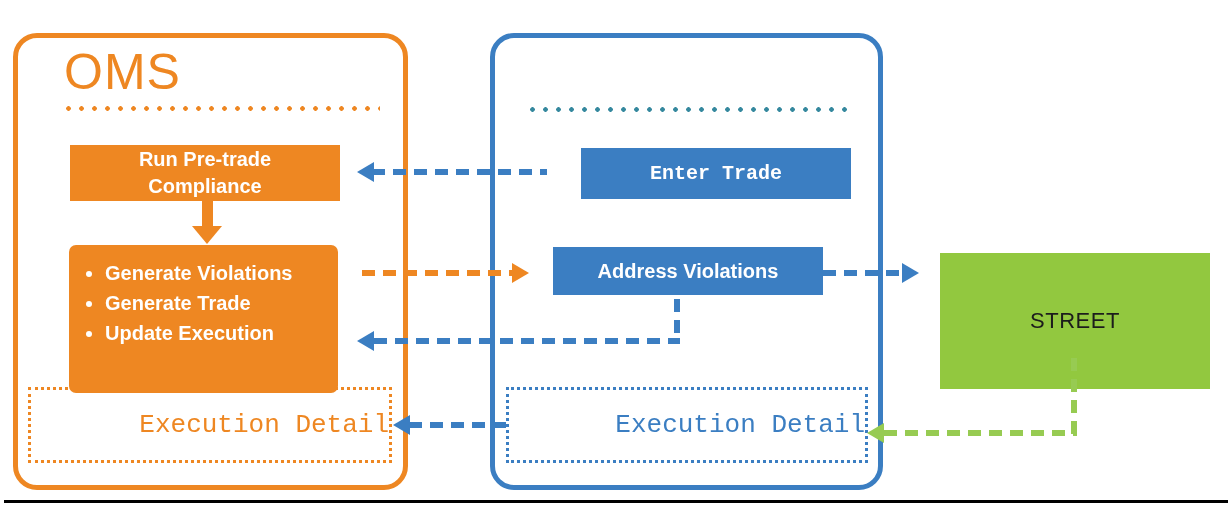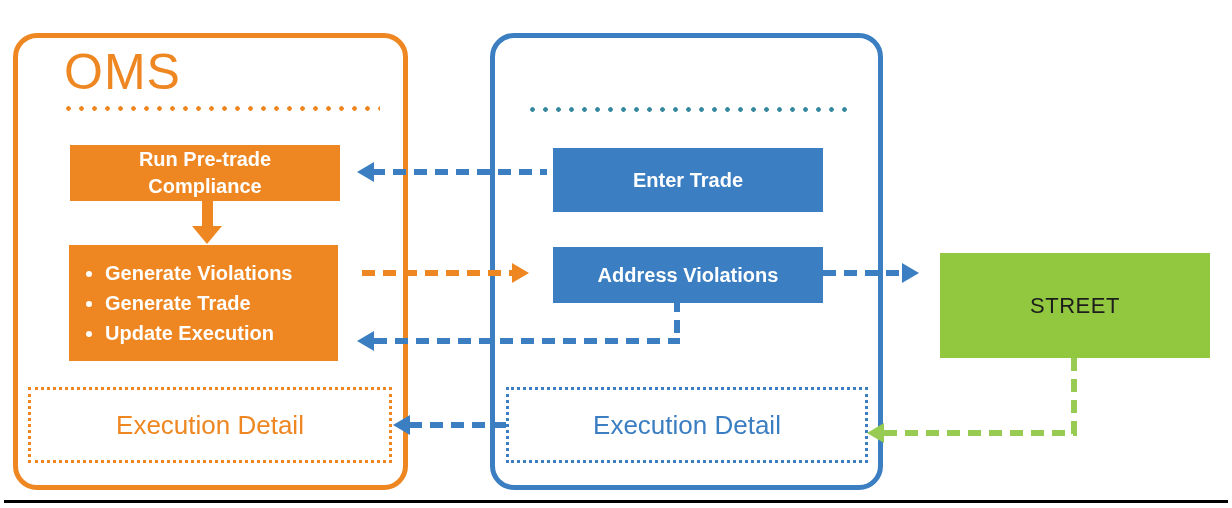--- a/index.html
+++ b/index.html
@@ -26,33 +26,33 @@
   #oms-dotline{left:62px;top:106px;width:318px;
     background-image:radial-gradient(circle,var(--orange) 2px,transparent 2.6px);}
   #ems-dotline{left:526px;top:107px;width:328px;
     background-image:radial-gradient(circle,var(--teal-dots) 2px,transparent 2.6px);}
 
   
   .solid-box{display:flex;align-items:center;justify-content:center;color:#ffffff;
     font-weight:bold;font-size:20px;text-align:center;}
   #pretrade-box{left:70px;top:145px;width:270px;height:56px;background:var(--orange);
     flex-direction:column;line-height:27px;}
-  #tasks-box{left:69px;top:245px;width:269px;height:116px;background:var(--orange);}
-  #enter-trade-box{left:553px;top:148px;width:270px;height:64px;background:var(--blue);}
-  #address-box{left:553px;top:247px;width:270px;height:56px;background:var(--blue);}
-  #street-box{left:940px;top:253px;width:270px;height:105px;background:var(--green-fill);
+  #tasks-box{left:69px;top:245px;width:269px;height:148px;background:var(--orange);border-radius:7px;}
+  #enter-trade-box{left:581px;top:148px;width:270px;height:51px;background:var(--blue);font-family:Liberation Mono, monospace;}
+  #address-box{left:553px;top:247px;width:270px;height:48px;background:var(--blue);}
+  #street-box{left:940px;top:253px;width:270px;height:136px;background:var(--green-fill);
     display:flex;align-items:center;justify-content:center;color:var(--street-text);
     font-size:22px;letter-spacing:.5px;font-weight:400;}
 
   
   #tasks-list{margin:13px 0 0 0;padding:0 0 0 36px;list-style:disc;color:#ffffff;}
   #tasks-list li{font-size:20px;font-weight:bold;line-height:30px;color:#ffffff;}
 
   
-  .exec-box{display:flex;align-items:center;justify-content:center;font-size:26px;font-weight:400;}
+  .exec-box{display:flex;align-items:center;justify-content:flex-end;font-size:26px;font-weight:400;font-family:Liberation Mono, monospace;}
   #oms-exec{left:28px;top:387px;width:364px;height:76px;border:3px dotted var(--orange);color:var(--orange);}
   #ems-exec{left:506px;top:387px;width:362px;height:76px;border:3px dotted var(--blue);color:var(--blue);}
 
   
   .hdash{height:6px;background-image:repeating-linear-gradient(90deg,var(--c) 0 13px,transparent 13px 21px);}
   .vdash{width:6px;background-image:repeating-linear-gradient(180deg,var(--c) 0 13px,transparent 13px 21px);}
   .c-blue{--c:var(--blue);}
   .c-orange{--c:var(--orange);}
   .c-green{--c:var(--green-arrow);}
   .head{width:0;height:0;}

